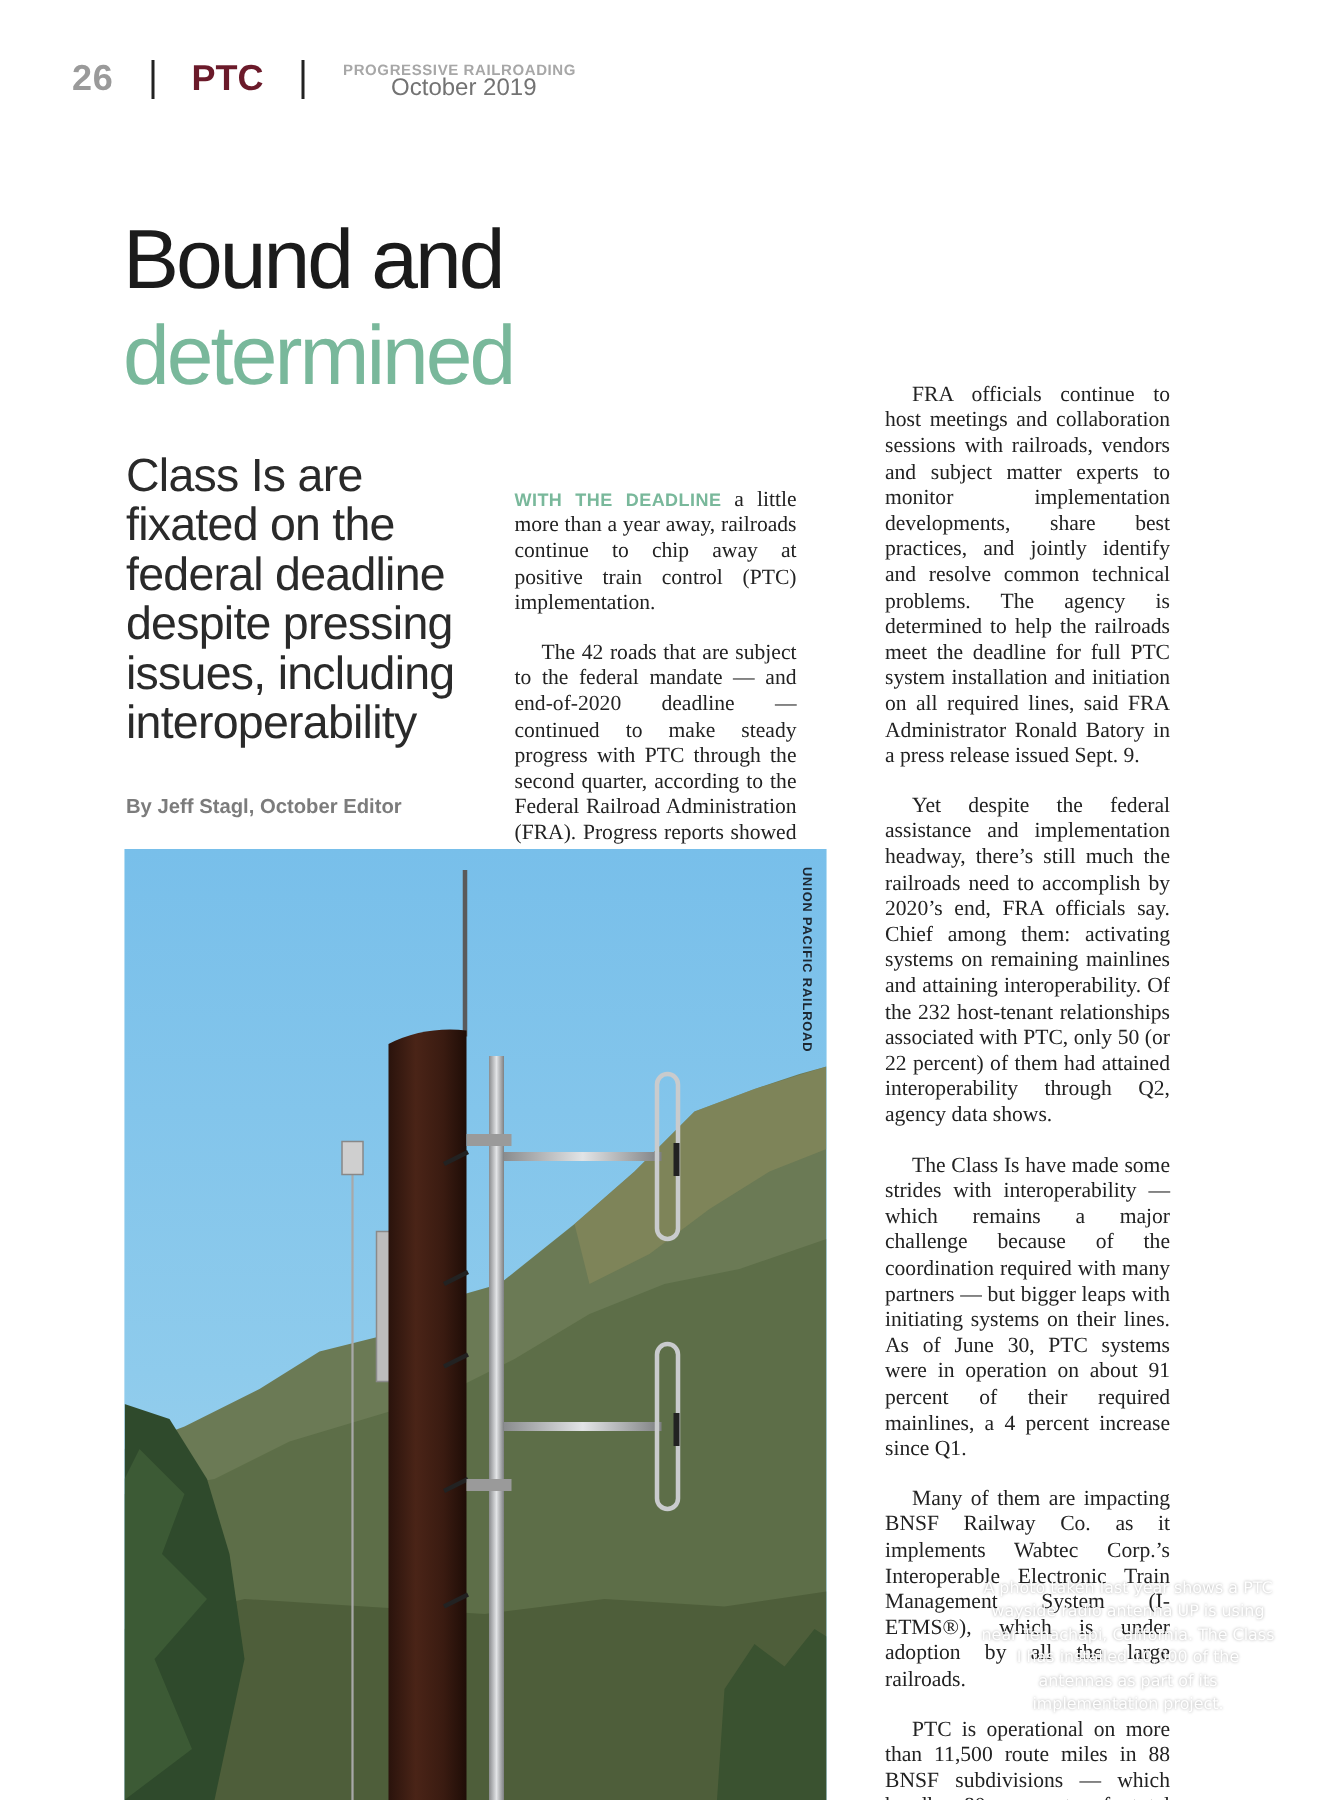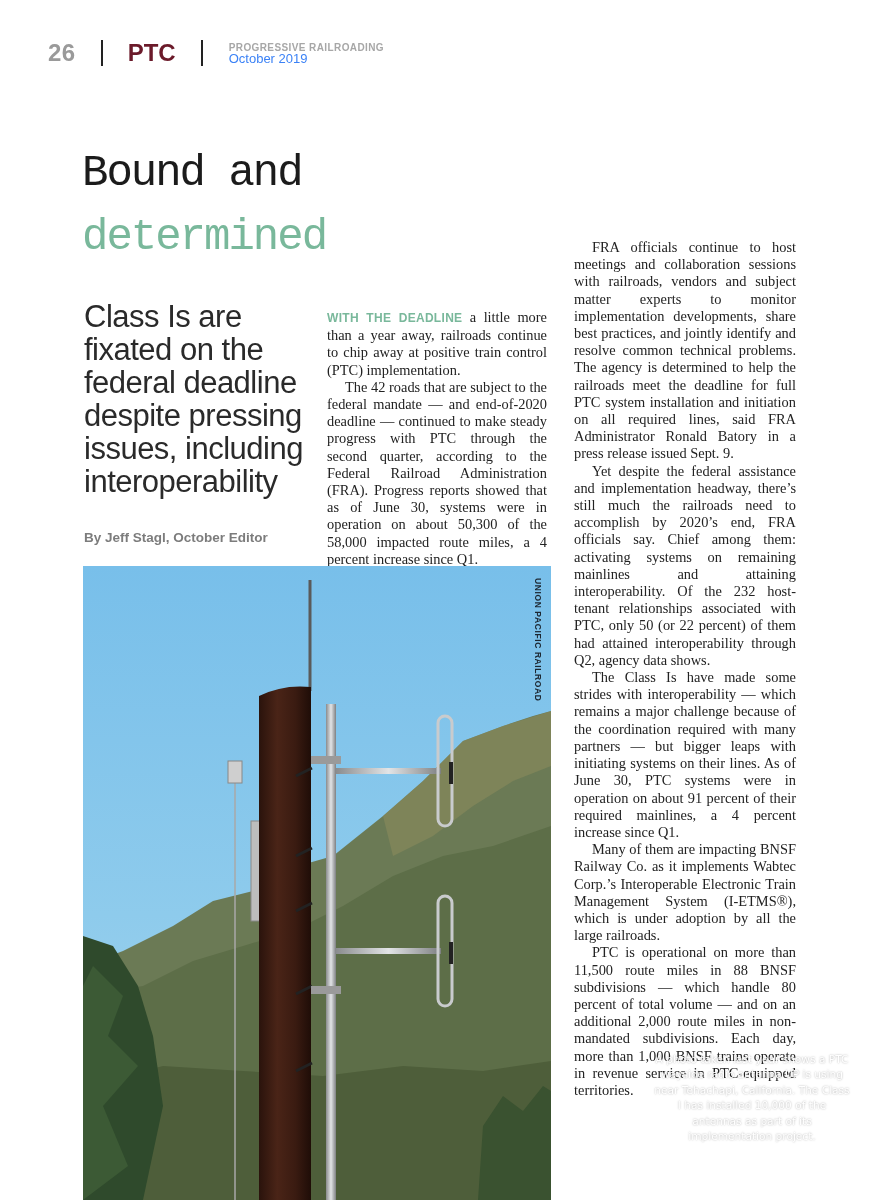--- a/index.html
+++ b/index.html
@@ -6,31 +6,31 @@
     body {
       width: 878px; height: 1200px; position: relative; overflow: hidden;
       background: #ffffff; color: #1e1e1e;
     }
     .header { position: absolute; left: 48px; top: 38px; height: 30px; display: flex; align-items: center; gap: 16px; }
     .page-num { font-family: "Liberation Sans", sans-serif; font-weight: bold; font-size: 24px; color: #9a9a9a; letter-spacing: 0.5px; }
     .vbar { width: 2px; height: 26px; background: #222; margin: 0 9px; }
     .section { font-family: "Liberation Sans", sans-serif; font-weight: bold; font-size: 24px; color: #6b1a2a; }
     .masthead { display: flex; flex-direction: column; line-height: 11px; margin-left: 1px; }
     .pub { font-family: "Liberation Sans", sans-serif; font-weight: bold; font-size: 10px; color: #a7a7a7; letter-spacing: 0.4px; }
-    .issue { font-family: "Liberation Sans", sans-serif; font-size: 13px; color: #3b82f6; }
+    .issue { font-family: "Liberation Sans", sans-serif; font-size: 16px; color: #737373; margin-left: 32px; }
 
-    .headline { position: absolute; left: 82px; top: 141px; font-family: Liberation Mono, monospace; font-size: 44px; line-height: 64px; letter-spacing: -2px; }
+    .headline { position: absolute; left: 82px; top: 141px; font-family: Liberation Sans, sans-serif; font-size: 56px; line-height: 64px; letter-spacing: -2px; }
     .headline .l1 { color: #1b1b1b; display: block; }
     .headline .l2 { color: #79b89b; display: block; }
 
     .deck { position: absolute; left: 84px; top: 300px; width: 220px; font-family: "Liberation Sans", sans-serif; font-size: 31px; line-height: 33px; color: #2a2a2a; letter-spacing: -0.5px; }
     .byline { position: absolute; left: 84px; top: 530px; font-family: "Liberation Sans", sans-serif; font-weight: bold; font-size: 13.5px; color: #7c7c7c; }
 
     .col { position: absolute; font-family: "Liberation Serif", serif; font-size: 14.4px; line-height: 17.2px; color: #222; text-align: justify; hyphens: auto; }
-    .col p { margin: 0; text-indent: 18px; }
+    .col p { margin: 16px; text-indent: 18px; }
     .col p.first { text-indent: 0; }
     .col-mid { left: 327px; top: 309px; width: 220px; }
     .col-right { left: 574px; top: 239px; width: 222px; }
     .lead { font-family: "Liberation Sans", sans-serif; font-weight: bold; color: #79b89b; font-size: 12px; letter-spacing: 0.3px; }
 
     .photo { position: absolute; left: 83px; top: 566px; width: 468px; height: 634px; overflow: hidden; background: #7ec3ea; }
     .photo svg { display: block; }
     .credit { position: absolute; right: 8px; top: 12px; writing-mode: vertical-rl; font-family: "Liberation Sans", sans-serif; font-weight: bold; font-size: 8.5px; letter-spacing: 0.6px; color: #1c2630; }
     .caption { position: absolute; right: 26px; top: 1052px; width: 200px; text-align: center; font-family: "DejaVu Sans", sans-serif; font-size: 10.6px; line-height: 15.4px; color: #ffffff; text-shadow: 0 0 2px rgba(0,0,0,0.35); }
   </style>

